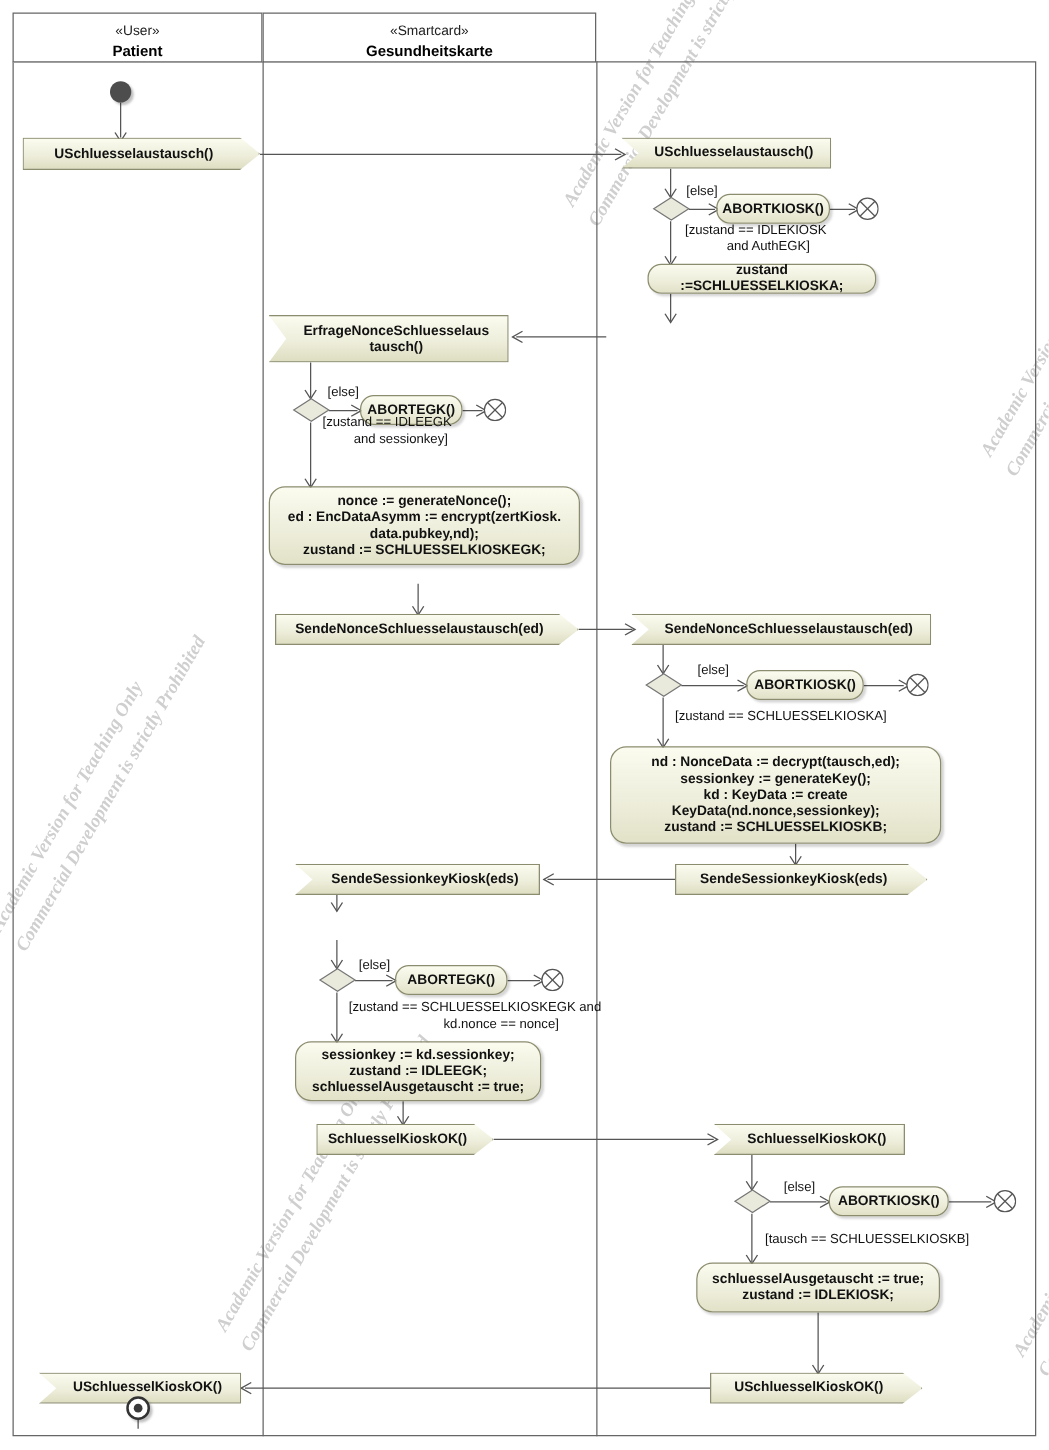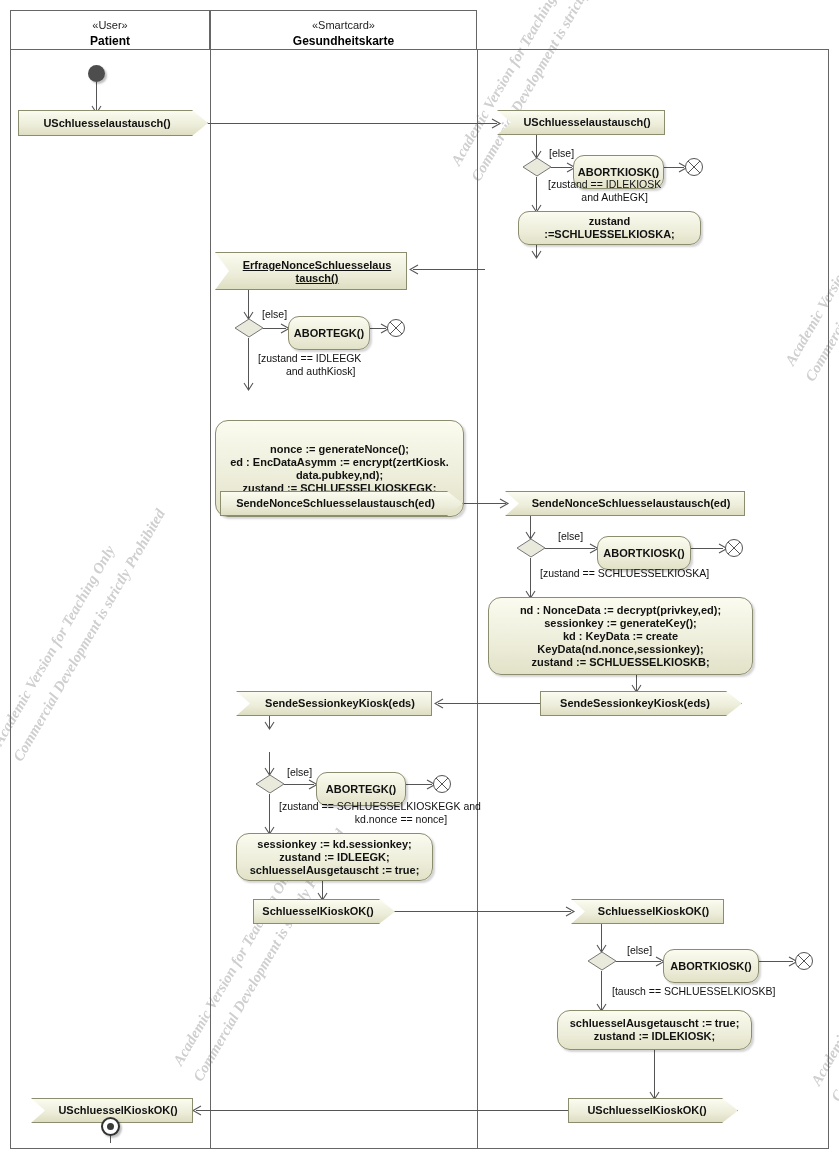--- a/index.html
+++ b/index.html
@@ -76,21 +76,21 @@
     background: linear-gradient(180deg,#fbfbef 0%, #eeeedc 55%, #e2e2c8 100%);
     box-shadow: 2px 2px 2px rgba(0,0,0,0.17);
     color: #111;
     font-size: 11px;
     font-weight: bold;
     text-align: center;
     display: flex;
     align-items: center;
     justify-content: center;
     line-height: 13px;
-    padding: 16px 8px;
+    padding: 6px 8px;
   }
   .action.big { border-radius: 13px; }
 
   
   .sendsig {
     box-sizing: border-box;
     background: linear-gradient(180deg,#fbfbef 0%, #eeeedc 55%, #dedec2 100%);
     border: 1px solid #8c8c6e;
     color: #111;
     font-size: 11px;
@@ -282,21 +282,21 @@
   <svg class="arrow" style="left:531px; top:250px;" width="11" height="10">
       <polyline points="1,1 5.5,8 10,1" fill="none" stroke="#555" stroke-width="1.1"></polyline>
     </svg>
 
 
   <div class="edge h" style="left:413px; top:269px; width:72px;"></div>
   <svg class="arrow" style="left:409px; top:264px;" width="12" height="11">
       <polyline points="9,1 1,5.5 9,10" fill="none" stroke="#555" stroke-width="1.1"></polyline>
     </svg>
 
-  <div class="node recvsig" style="left:215px; top:252px; width:192px; height:38px; flex-direction:column; padding-top:4px;text-decoration:underline;">
+  <div class="node recvsig" style="left:215px; top:252px; width:192px; height:38px; flex-direction:column; padding-top:4px;">
     <span>ErfrageNonceSchluesselaus</span>
     <span>tausch()</span>
   </div>
   <div class="edge v" style="left:248px; top:290px; height:28px;"></div>
   <svg class="arrow" style="left:243px; top:311px;" width="11" height="10">
       <polyline points="1,1 5.5,8 10,1" fill="none" stroke="#555" stroke-width="1.1"></polyline>
     </svg>
 
   <div class="diamond-wrap" style="left:233px; top:318px;">
     <svg width="32" height="20">
@@ -318,26 +318,26 @@
   <svg class="node flowfinal" style="left:386px; top:318px;" width="20" height="20">
     <circle cx="10" cy="10" r="8.5" fill="#fff" stroke="#555" stroke-width="1"></circle>
     <line x1="4" y1="4" x2="16" y2="16" stroke="#555" stroke-width="1"></line>
     <line x1="16" y1="4" x2="4" y2="16" stroke="#555" stroke-width="1"></line>
   </svg>
 
   <div class="edge v" style="left:248px; top:338px; height:51px;"></div>
   <svg class="arrow" style="left:243px; top:382px;" width="11" height="10">
       <polyline points="1,1 5.5,8 10,1" fill="none" stroke="#555" stroke-width="1.1"></polyline>
     </svg>
-  <div class="guard c" style="left:258px; top:352px;">
+  <div class="guard c" style="left:258px; top:332px;">
     <span>[zustand == IDLEEGK</span><br>
-    <span style="display:inline-block; padding-left:22px;">and authKiosk]</span>
-  </div>
-
-  <div class="node action big" style="left:215px; top:389px; width:249px; height:97px; flex-direction:column; justify-content:center;margin-top:31px;">
+    <span style="display:inline-block; padding-left:22px;">and sessionkey]</span>
+  </div>
+
+  <div class="node action big" style="left:215px; top:389px; width:249px; height:63px; flex-direction:column; justify-content:center;">
     <span>nonce := generateNonce();</span>
     <span>ed : EncDataAsymm := encrypt(zertKiosk.</span>
     <span>data.pubkey,nd);</span>
     <span>zustand := SCHLUESSELKIOSKEGK;</span>
   </div>
   <div class="edge v" style="left:334px; top:467px; height:24px;"></div>
   <svg class="arrow" style="left:329px; top:484px;" width="11" height="10">
       <polyline points="1,1 5.5,8 10,1" fill="none" stroke="#555" stroke-width="1.1"></polyline>
     </svg>
 
@@ -381,21 +381,21 @@
     <line x1="16" y1="4" x2="4" y2="16" stroke="#555" stroke-width="1"></line>
   </svg>
 
   <div class="edge v" style="left:530px; top:558px; height:39px;"></div>
   <svg class="arrow" style="left:525px; top:590px;" width="11" height="10">
       <polyline points="1,1 5.5,8 10,1" fill="none" stroke="#555" stroke-width="1.1"></polyline>
     </svg>
   <div class="guard" style="left:540px; top:567px;">[zustand == SCHLUESSELKIOSKA]</div>
 
   <div class="node action big" style="left:488px; top:597px; width:265px; height:78px; flex-direction:column; justify-content:center;">
-    <span>nd : NonceData := decrypt(privkey,ed);</span>
+    <span>nd : NonceData := decrypt(tausch,ed);</span>
     <span>sessionkey := generateKey();</span>
     <span>kd : KeyData := create KeyData(nd.nonce,sessionkey);</span>
     <span>zustand := SCHLUESSELKIOSKB;</span>
   </div>
   <div class="edge v" style="left:636px; top:675px; height:17px;"></div>
   <svg class="arrow" style="left:631px; top:684px;" width="11" height="10">
       <polyline points="1,1 5.5,8 10,1" fill="none" stroke="#555" stroke-width="1.1"></polyline>
     </svg>
 
   <div class="node sendsig" style="left:540px; top:691px; width:202px; height:25px;">

